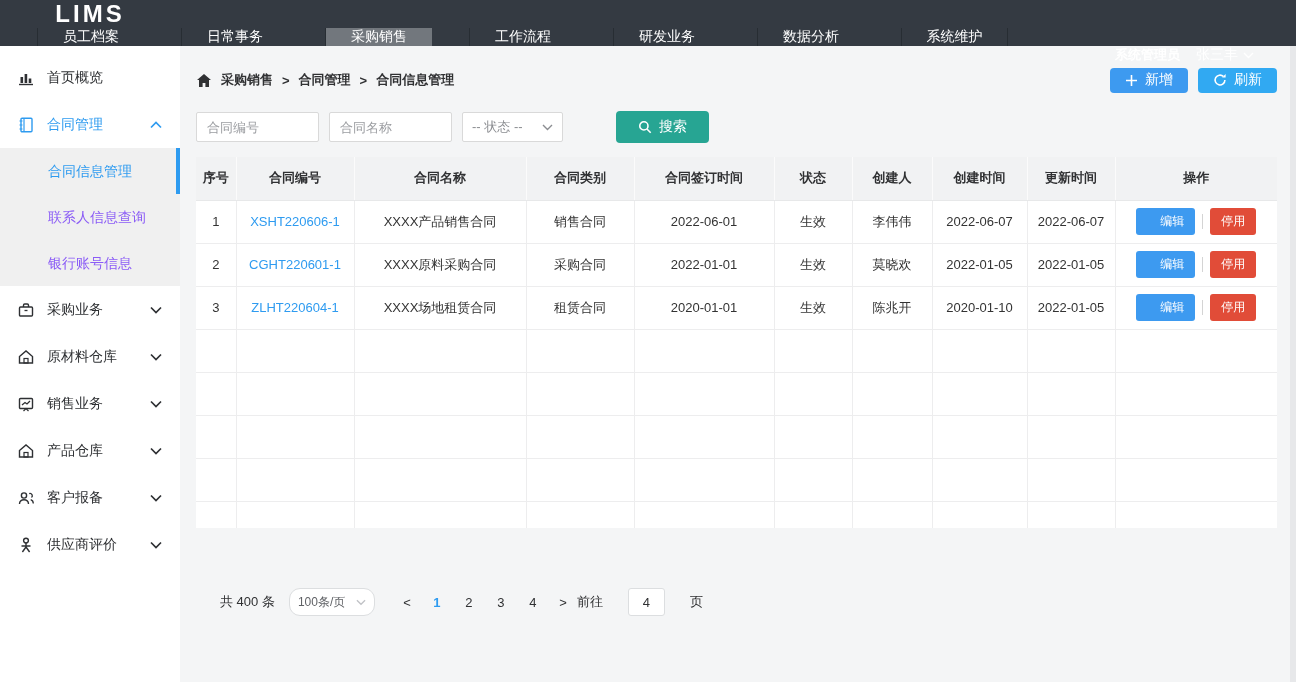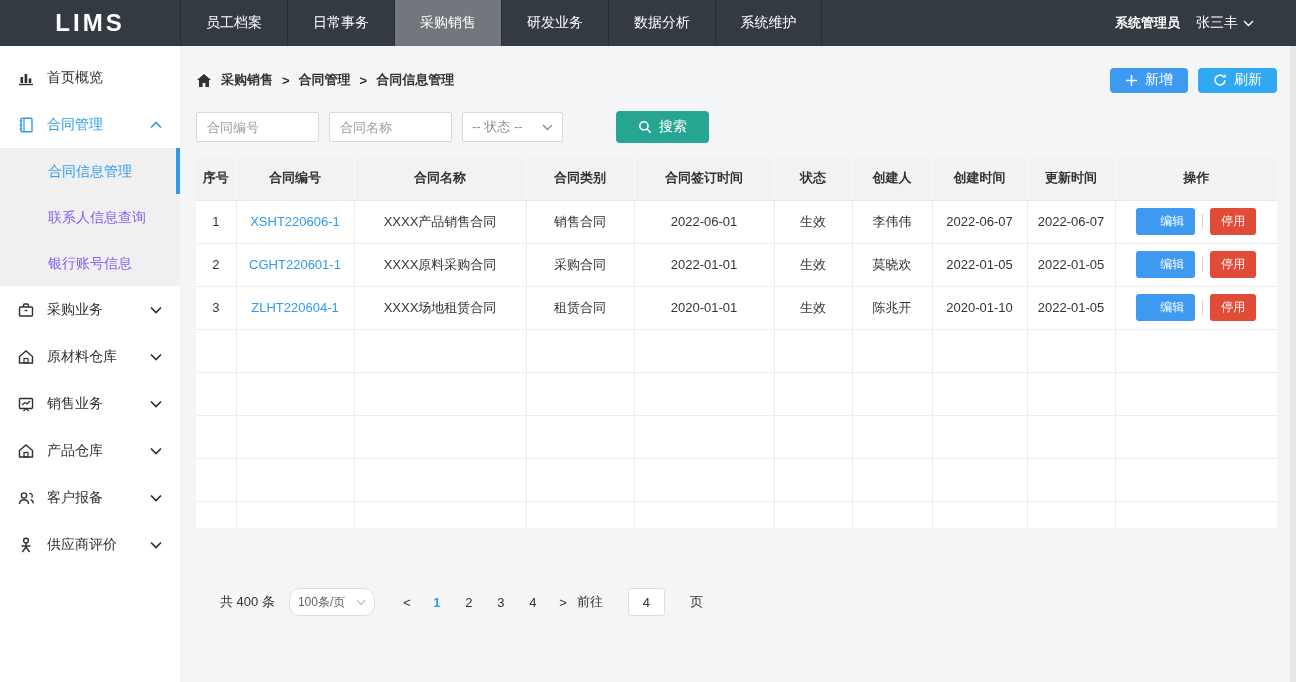--- a/index.html
+++ b/index.html
@@ -1,26 +1,26 @@
 <!DOCTYPE html>
 <html><head>
 <meta charset="utf-8">
 <style>
   * { margin:0; padding:0; box-sizing:border-box; }
   html,body { width:1296px; height:682px; }
   body { font-family:"Liberation Sans","DejaVu Sans",sans-serif; font-size:13px; color:#333; }
   .app { width:1296px; height:682px; position:relative; overflow:hidden; background:#f4f5f6; }
 
   
-  .header { height:46px; background:#343a42; display:flex; align-items:stretch; color:#fff; }
+  .header { height:46px; background:#343a42; display:flex; align-items:stretch; color:#fff;flex-direction:column; }
   .logo { width:180px; display:flex; align-items:center; justify-content:center;
           font-size:24px; font-weight:bold; letter-spacing:3px; }
   .nav-tabs { display:flex; }
   .nav-tab { width:107px; display:flex; align-items:center; justify-content:center;
-             font-size:14px; border-left:1px solid #272d33; cursor:pointer; }
+             font-size:14px; border-left:1px solid #272d33; cursor:pointer;margin-left:37px; }
   .nav-tab:last-child { border-right:1px solid #272d33; }
   .nav-tab.active { background:#72777d; }
   .user-area { margin-left:auto; display:flex; align-items:center; gap:16px; padding-right:42px; }
   .user-role { font-weight:bold; font-size:13px; }
   .user-name { font-size:14px; display:flex; align-items:center; gap:5px; cursor:pointer; }
 
   
   .page-body { display:flex; height:636px; }
   .sidebar { width:180px; background:#fff; padding-top:8px; flex:none; }
   .main { flex:1; padding:0 19px 0 16px; overflow:hidden; }
@@ -96,20 +96,21 @@
 <body>
 
 <div class="app">
 
   <div class="header">
     <div class="logo">LIMS</div>
     <div class="nav-tabs">
       <div class="nav-tab">员工档案</div>
       <div class="nav-tab">日常事务</div>
       <div class="nav-tab active">采购销售</div>
+      <div class="nav-tab">工作流程</div>
       <div class="nav-tab">研发业务</div>
       <div class="nav-tab">数据分析</div>
       <div class="nav-tab">系统维护</div>
     </div>
     <div class="user-area">
       <span class="user-role">系统管理员</span>
       <span class="user-name">
         <span>张三丰</span>
         <span>
           <svg width="11" height="7" viewBox="0 0 11 7">

